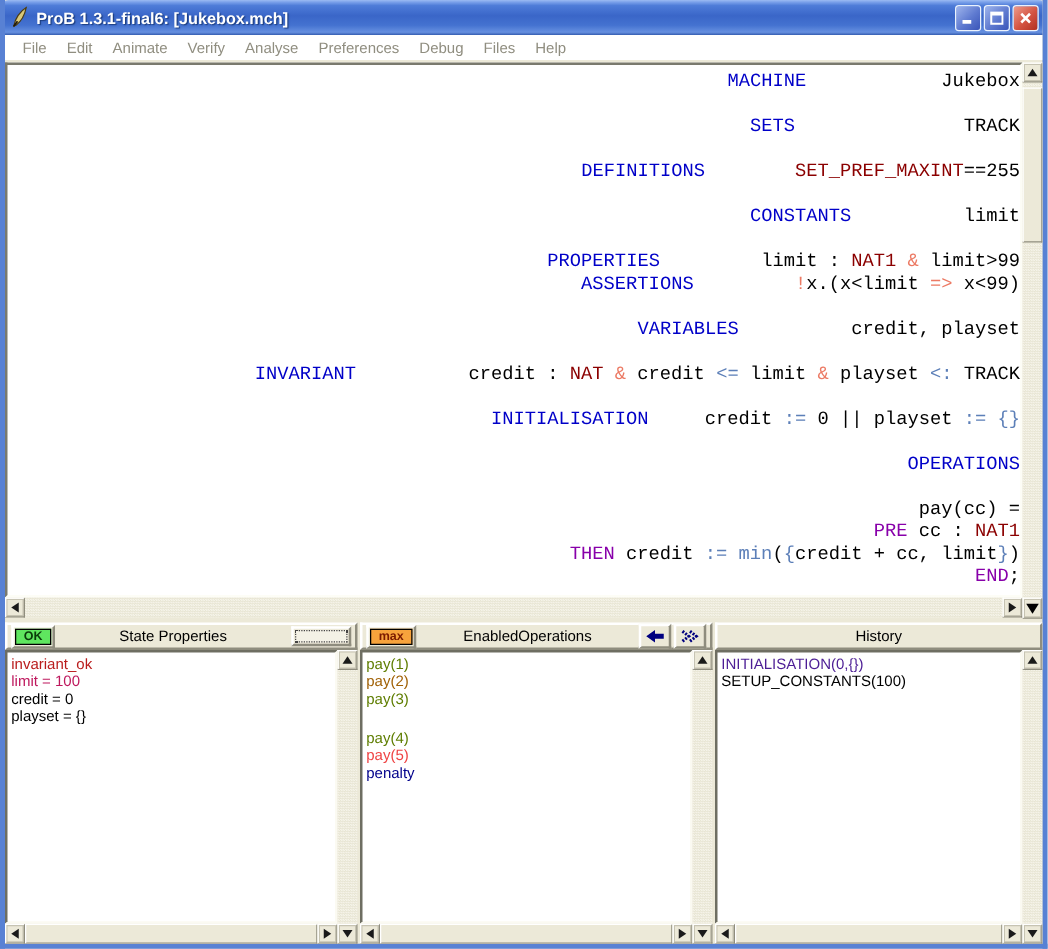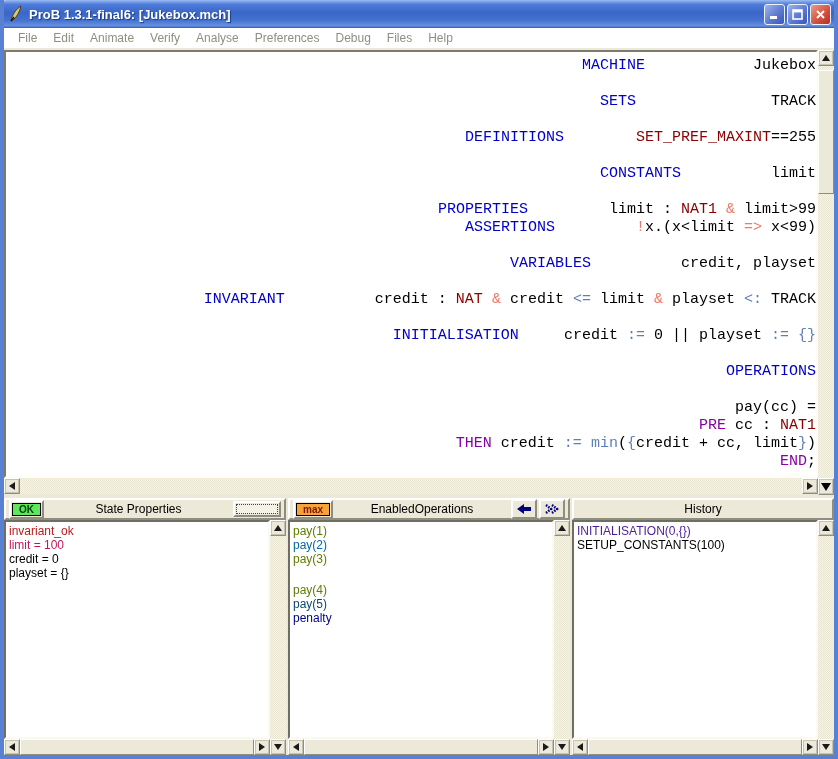--- a/index.html
+++ b/index.html
@@ -190,24 +190,24 @@
     <div class="hbtn">
       <span class="arrowbtn-inner">
         <svg width="16" height="12" viewBox="0 0 16 12">
           <path d="M2,2 L7,6 L2,10 M8,2 L13,6 L8,10" fill="none" stroke="#000080" stroke-width="2.4" stroke-dasharray="1.6,1.2"></path>
         </svg>
       </span>
     </div>
   </div>
   <div class="pane-list">
       <div class="litem" style="color: rgb(94, 125, 0);">pay(1)</div>
-      <div class="litem" style="color: #0369a1;">pay(2)</div>
+      <div class="litem" style="color: #a16207;">pay(2)</div>
       <div class="litem" style="color: rgb(94, 125, 0);">pay(3)</div>
       <div class="litem" style="color: rgb(94, 125, 0); margin-top: 17px;">pay(4)</div>
-      <div class="litem" style="color: #0c4a6e;">pay(5)</div>
+      <div class="litem" style="color: #ef4444;">pay(5)</div>
       <div class="litem" style="color: rgb(0, 0, 139);">penalty</div>
     </div>
   <div class="pane-vscroll trough">
     <div class="sbtn">
         <span class="tri tri-up"></span>
       </div>
   </div>
   <div class="pane-hscroll">
     <div class="sbtn">
         <span class="tri tri-left"></span>

